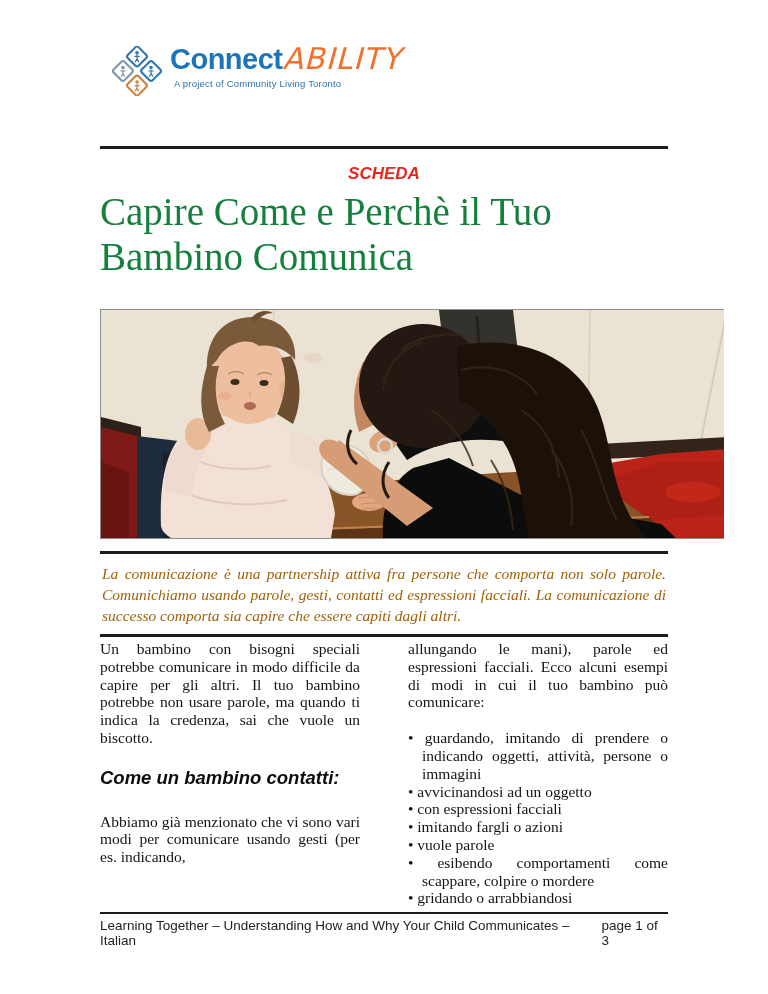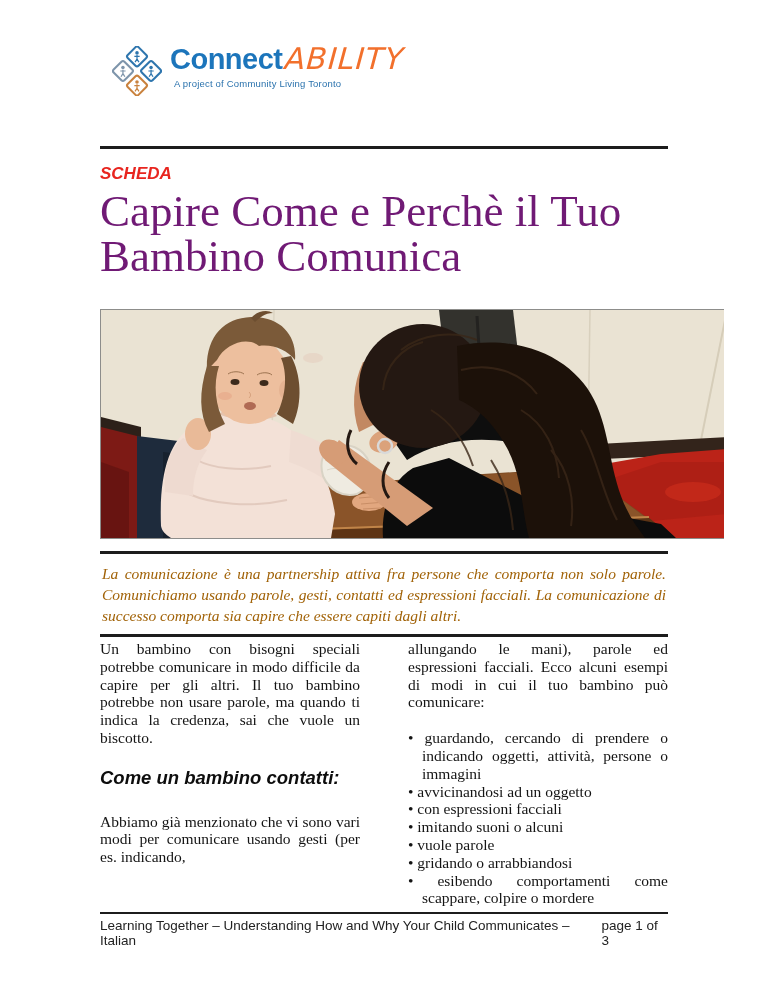--- a/index.html
+++ b/index.html
@@ -18,23 +18,23 @@
   .brand-ability { font-size:30px; color:#f2702c; font-style:italic; letter-spacing:1px;
                    font-family:"DejaVu Sans", sans-serif; transform:skewX(-4deg); margin-left:2px; }
   .brand-tagline { font-size:9.5px; color:#2a72ad; margin:4px 0 16px 4px; letter-spacing:0.2px; }
   
   .rule { border:0; height:3px; background:#1c1c1c; }
   .rule-top { margin-top:41px; }
   .rule-mid1 { margin-top:12px; }
   .rule-mid2 { margin-top:2px; }
   
   .kicker { margin-top:15px; font-family:"Liberation Sans", sans-serif;
-            font-weight:bold; font-style:italic; font-size:17px; color:#e8251f; }
-  .title { margin-top:5px; max-width:560px; font-weight:400; font-size:45px;
-           line-height:45px; color:#701a75; }
+            font-weight:bold; font-style:italic; font-size:17px; color:#e8251f;text-align:center; }
+  .title { margin-top:5px; max-width:560px; font-weight:400; font-size:39px;
+           line-height:45px; color:#15803d; }
   
   .photo { display:block; margin:30px auto 0; width:628px; height:230px;
            border:1px solid #8d8d8b; background:#eae3d3; }
   .photo svg { display:block; }
   
   .intro { margin:9px 2px 8px 2px; font-style:italic; font-size:15.5px;
            line-height:21px; text-align:justify; color:#a16207; }
   
   .columns { display:flex; gap:48px; margin-top:3px; font-size:15.5px;
              line-height:17.8px; text-align:justify; color:#141414; }
@@ -188,27 +188,27 @@
 
   <div class="columns">
     <div class="col">
       <p>Un bambino con bisogni speciali potrebbe comunicare in modo difficile da capire per gli altri. Il tuo bambino potrebbe non usare parole, ma quando ti indica la credenza, sai che vuole un biscotto.</p>
       <h2 class="col-heading">Come un bambino contatti:</h2>
       <p>Abbiamo già menzionato che vi sono vari modi per comunicare usando gesti (per es. indicando,</p>
     </div>
     <div class="col">
       <p>allungando le mani), parole ed espressioni facciali. Ecco alcuni esempi di modi in cui il tuo bambino può comunicare:</p>
       <ul class="bullets">
-        <li>guardando, cercando di prendere o indicando oggetti, attività, persone o immagini</li>
+        <li>guardando, imitando di prendere o indicando oggetti, attività, persone o immagini</li>
         <li>avvicinandosi ad un oggetto</li>
         <li>con espressioni facciali</li>
-        <li>imitando suoni o alcuni</li>
+        <li>imitando fargli o azioni</li>
         <li>vuole parole</li>
+        <li>esibendo comportamenti come scappare, colpire o mordere</li>
         <li>gridando o arrabbiandosi</li>
-        <li>esibendo comportamenti come scappare, colpire o mordere</li>
       </ul>
     </div>
   </div>
 
   <footer class="footer">
     <hr class="footer-rule">
     <div class="footer-line">
       <span>Learning Together – Understanding How and Why Your Child Communicates – Italian</span>
       <span>page 1 of 3</span>
     </div>

